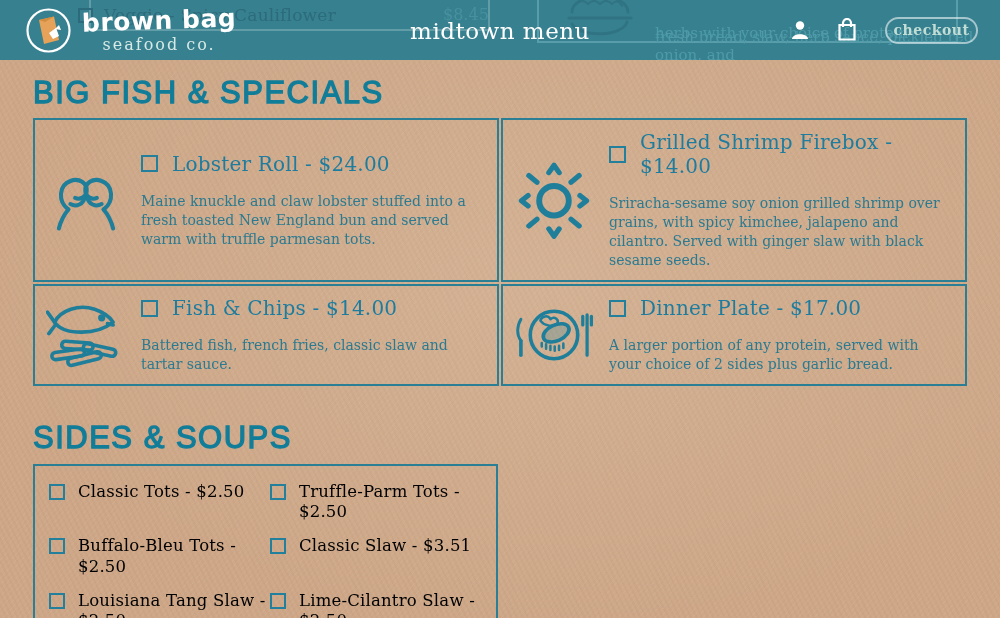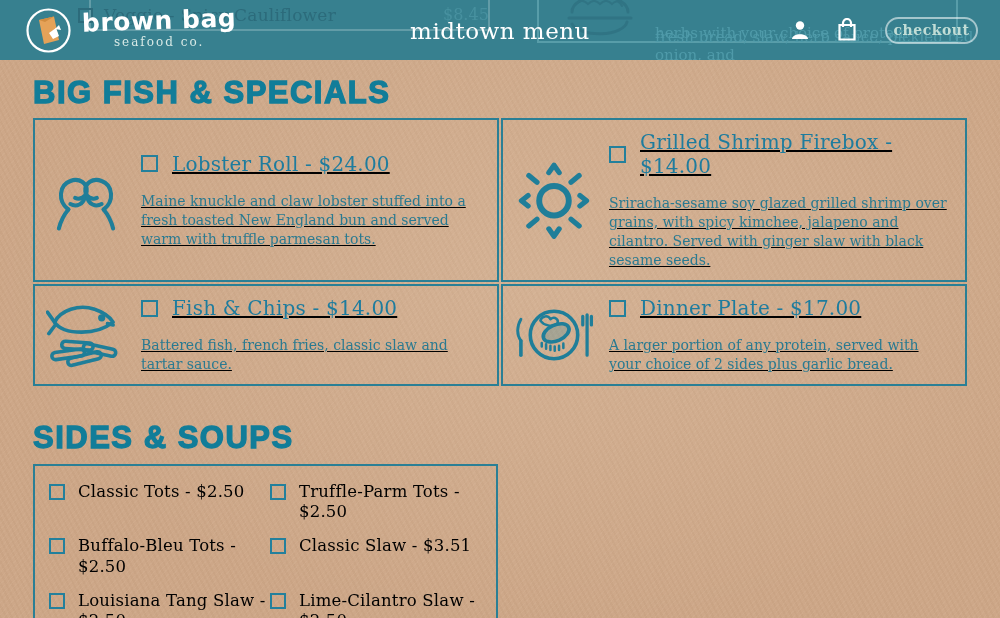--- a/index.html
+++ b/index.html
@@ -45,52 +45,52 @@
   .logo-wrap {
     position:absolute; left:25px; top:7px; display:flex; align-items:flex-start; z-index:6;
   }
   .logo-badge { margin-right:10px; }
   .brand-text { color:#fff; }
   .brand-name {
     font-family:"DejaVu Sans", sans-serif; font-size:25px; font-weight:bold;
     letter-spacing:0.5px; line-height:1.1; transform:rotate(-2deg);
   }
   .brand-sub {
-    font-size:12px; color:#d8e9e6; letter-spacing:2px; text-align:center; margin-top:0px;
+    font-size:16px; color:#d8e9e6; letter-spacing:2px; text-align:center; margin-top:0px;
   }
   .header-title {
     position:absolute; left:0; right:0; top:18px; text-align:center;
     color:#ffffff; font-size:23px; letter-spacing:0.5px; z-index:6;
   }
   .header-right {
     position:absolute; right:22px; top:0; height:60px; display:flex;
     align-items:center; z-index:6;gap:9px;
   }
   .hicon { margin-right:18px; cursor:pointer; }
   .checkout-btn {
     width:93px; height:27px; border:2px solid rgba(255,255,255,0.55);
     border-radius:14px; background:transparent; color:#c2ddd6;
     font-family:"DejaVu Serif", serif; font-weight:bold; font-size:14px;
     letter-spacing:0.5px; cursor:pointer; line-height:23px; text-align:center;
   }
 
   
   .main { position:absolute; top:60px; left:0; width:1000px; }
   .section-heading {
-    font-family:"Liberation Sans", sans-serif; font-weight:bold;
+    font-family:"Liberation Sans", sans-serif; font-weight:normal;
     font-size:31px; color:#117d99; letter-spacing:1.5px;
     -webkit-text-stroke:1.3px #117d99;
     margin-left:33px;
   }
   .heading-specials { margin-top:15px; }
   .heading-sides { margin-top:34px; }
 
   .specials-grid {
     margin:7px 33px 0 33px; width:934px;
-    display:grid; grid-template-columns:1fr 1fr; gap:2px;text-decoration:underline;
+    display:grid; grid-template-columns:1fr 1fr; gap:2px;
   }
   .card {
     border:2px solid #2a7f95; min-height:98px;
     display:flex; align-items:center; padding:10px 14px 10px 10px;
     cursor:pointer;
   }
   .card-icon { width:82px; flex:none; display:flex; justify-content:center; align-items:center; margin-right:14px; }
   .card-body { flex:1; }
   .title-row { display:flex; align-items:center; }
   .checkbox {
@@ -218,21 +218,21 @@
             <path d="M73,78 L84,87" stroke-width="7"></path>
             <path d="M27,78 L16,87" stroke-width="7"></path>
           </g>
         </svg>
       </div>
       <div class="card-body">
         <div class="title-row">
           <span class="checkbox"></span>
           <span class="item-title">Grilled Shrimp Firebox - $14.00</span>
         </div>
-        <div class="item-desc">Sriracha-sesame soy glazed grilled shrimp over grains, with spicy kimchee, jalapeno and cilantro. Served with ginger slaw with black sesame seeds.</div>
+        <div class="item-desc">Sriracha-sesame soy onion grilled shrimp over grains, with spicy kimchee, jalapeno and cilantro. Served with ginger slaw with black sesame seeds.</div>
       </div>
     </div>
 
     <div class="card">
       <div class="card-icon">
         <svg width="80" height="78" viewBox="0 0 112 104">
           <g fill="none" stroke="#1f7e99" stroke-width="5" stroke-linecap="round" stroke-linejoin="round">
             <path d="M12,34 C20,18 46,8 68,16 C80,20 90,28 94,34 C84,42 68,48 50,48 C32,48 18,43 12,34 Z"></path>
             <path d="M12,34 L2,20 M13,38 L4,50"></path>
             <circle cx="78" cy="28" r="2.6" fill="#1f7e99"></circle>

